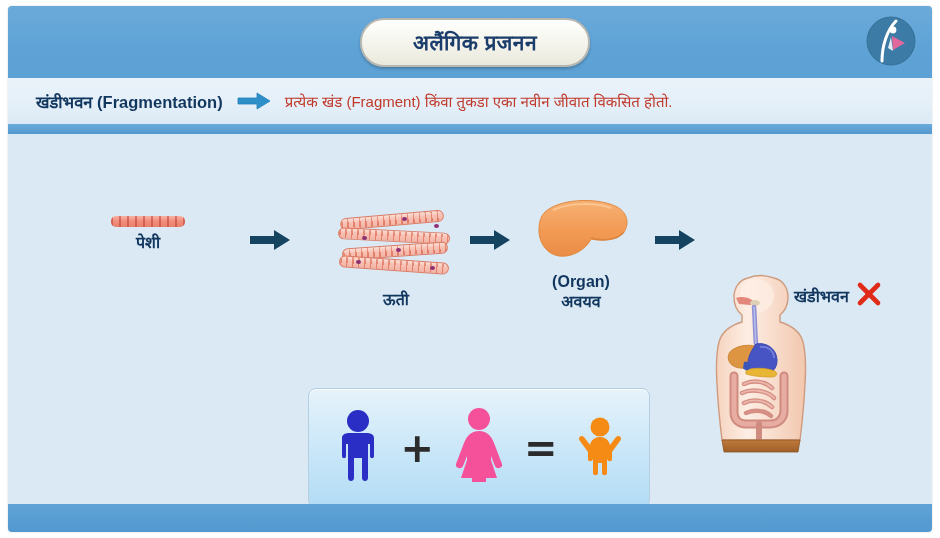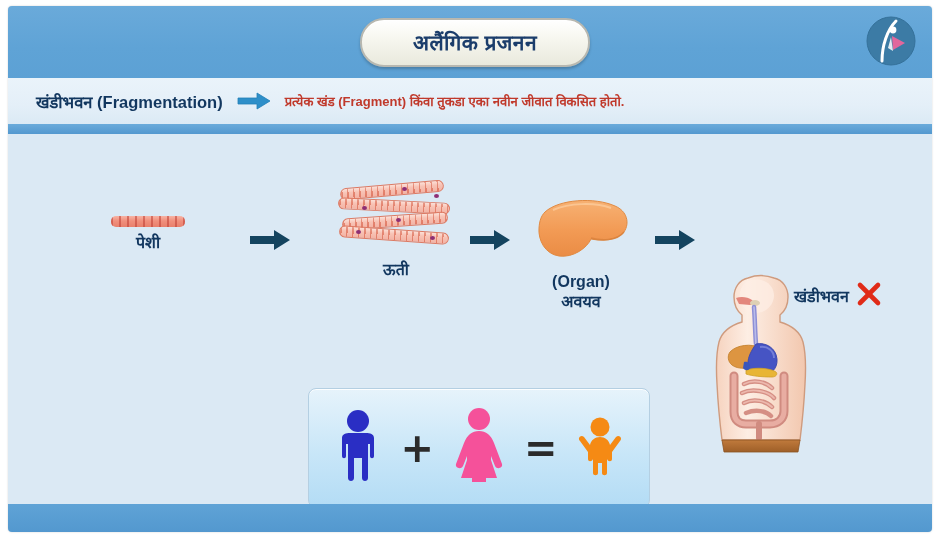--- a/index.html
+++ b/index.html
@@ -91,22 +91,22 @@
     font-weight: bold;
     white-space: nowrap;
   }
   .sub-arrow {
     margin: 0 14px 0 14px;
     display: inline-flex;
     align-items: center;
   }
   .sub-right {
     color: #c0392b;
-    font-size: 13px;
-    font-weight: bold;
+    font-size: 15px;
+    font-weight: normal;
     white-space: nowrap;
   }
 
   
   .divider-band {
     position: absolute;
     left: 0;
     top: 118px;
     width: 100%;
     height: 10px;
@@ -312,21 +312,21 @@
         <div class="cell-graphic"></div>
         <div class="flow-label">पेशी</div>
       </div>
 
       <div class="arrow-dark" style="left:240px; top:94px;">
         <svg viewBox="0 0 44 24" width="44" height="24">
           <path d="M2 8 L26 8 L26 2 L42 12 L26 22 L26 16 L2 16 Z" fill="#14445f"></path>
         </svg>
       </div>
 
-      <div class="flow-item" style="left:320px; top:48px; width:136px;">
+      <div class="flow-item" style="left:320px; top:78px; width:136px;">
         <div class="tissue-graphic">
           <div class="fiber" style="left:4px;  top:2px;  width:104px; transform:rotate(-5deg);"></div>
           <div class="fiber" style="left:2px;  top:18px; width:112px; transform:rotate(3deg);"></div>
           <div class="fiber" style="left:6px;  top:33px; width:106px; transform:rotate(-4deg);"></div>
           <div class="fiber" style="left:3px;  top:47px; width:110px; transform:rotate(4deg);"></div>
           <div class="nucleus" style="left:66px; top:5px;"></div>
           <div class="nucleus" style="left:98px; top:12px;"></div>
           <div class="nucleus" style="left:26px; top:24px;"></div>
           <div class="nucleus" style="left:60px; top:36px;"></div>
           <div class="nucleus" style="left:20px; top:48px;"></div>

